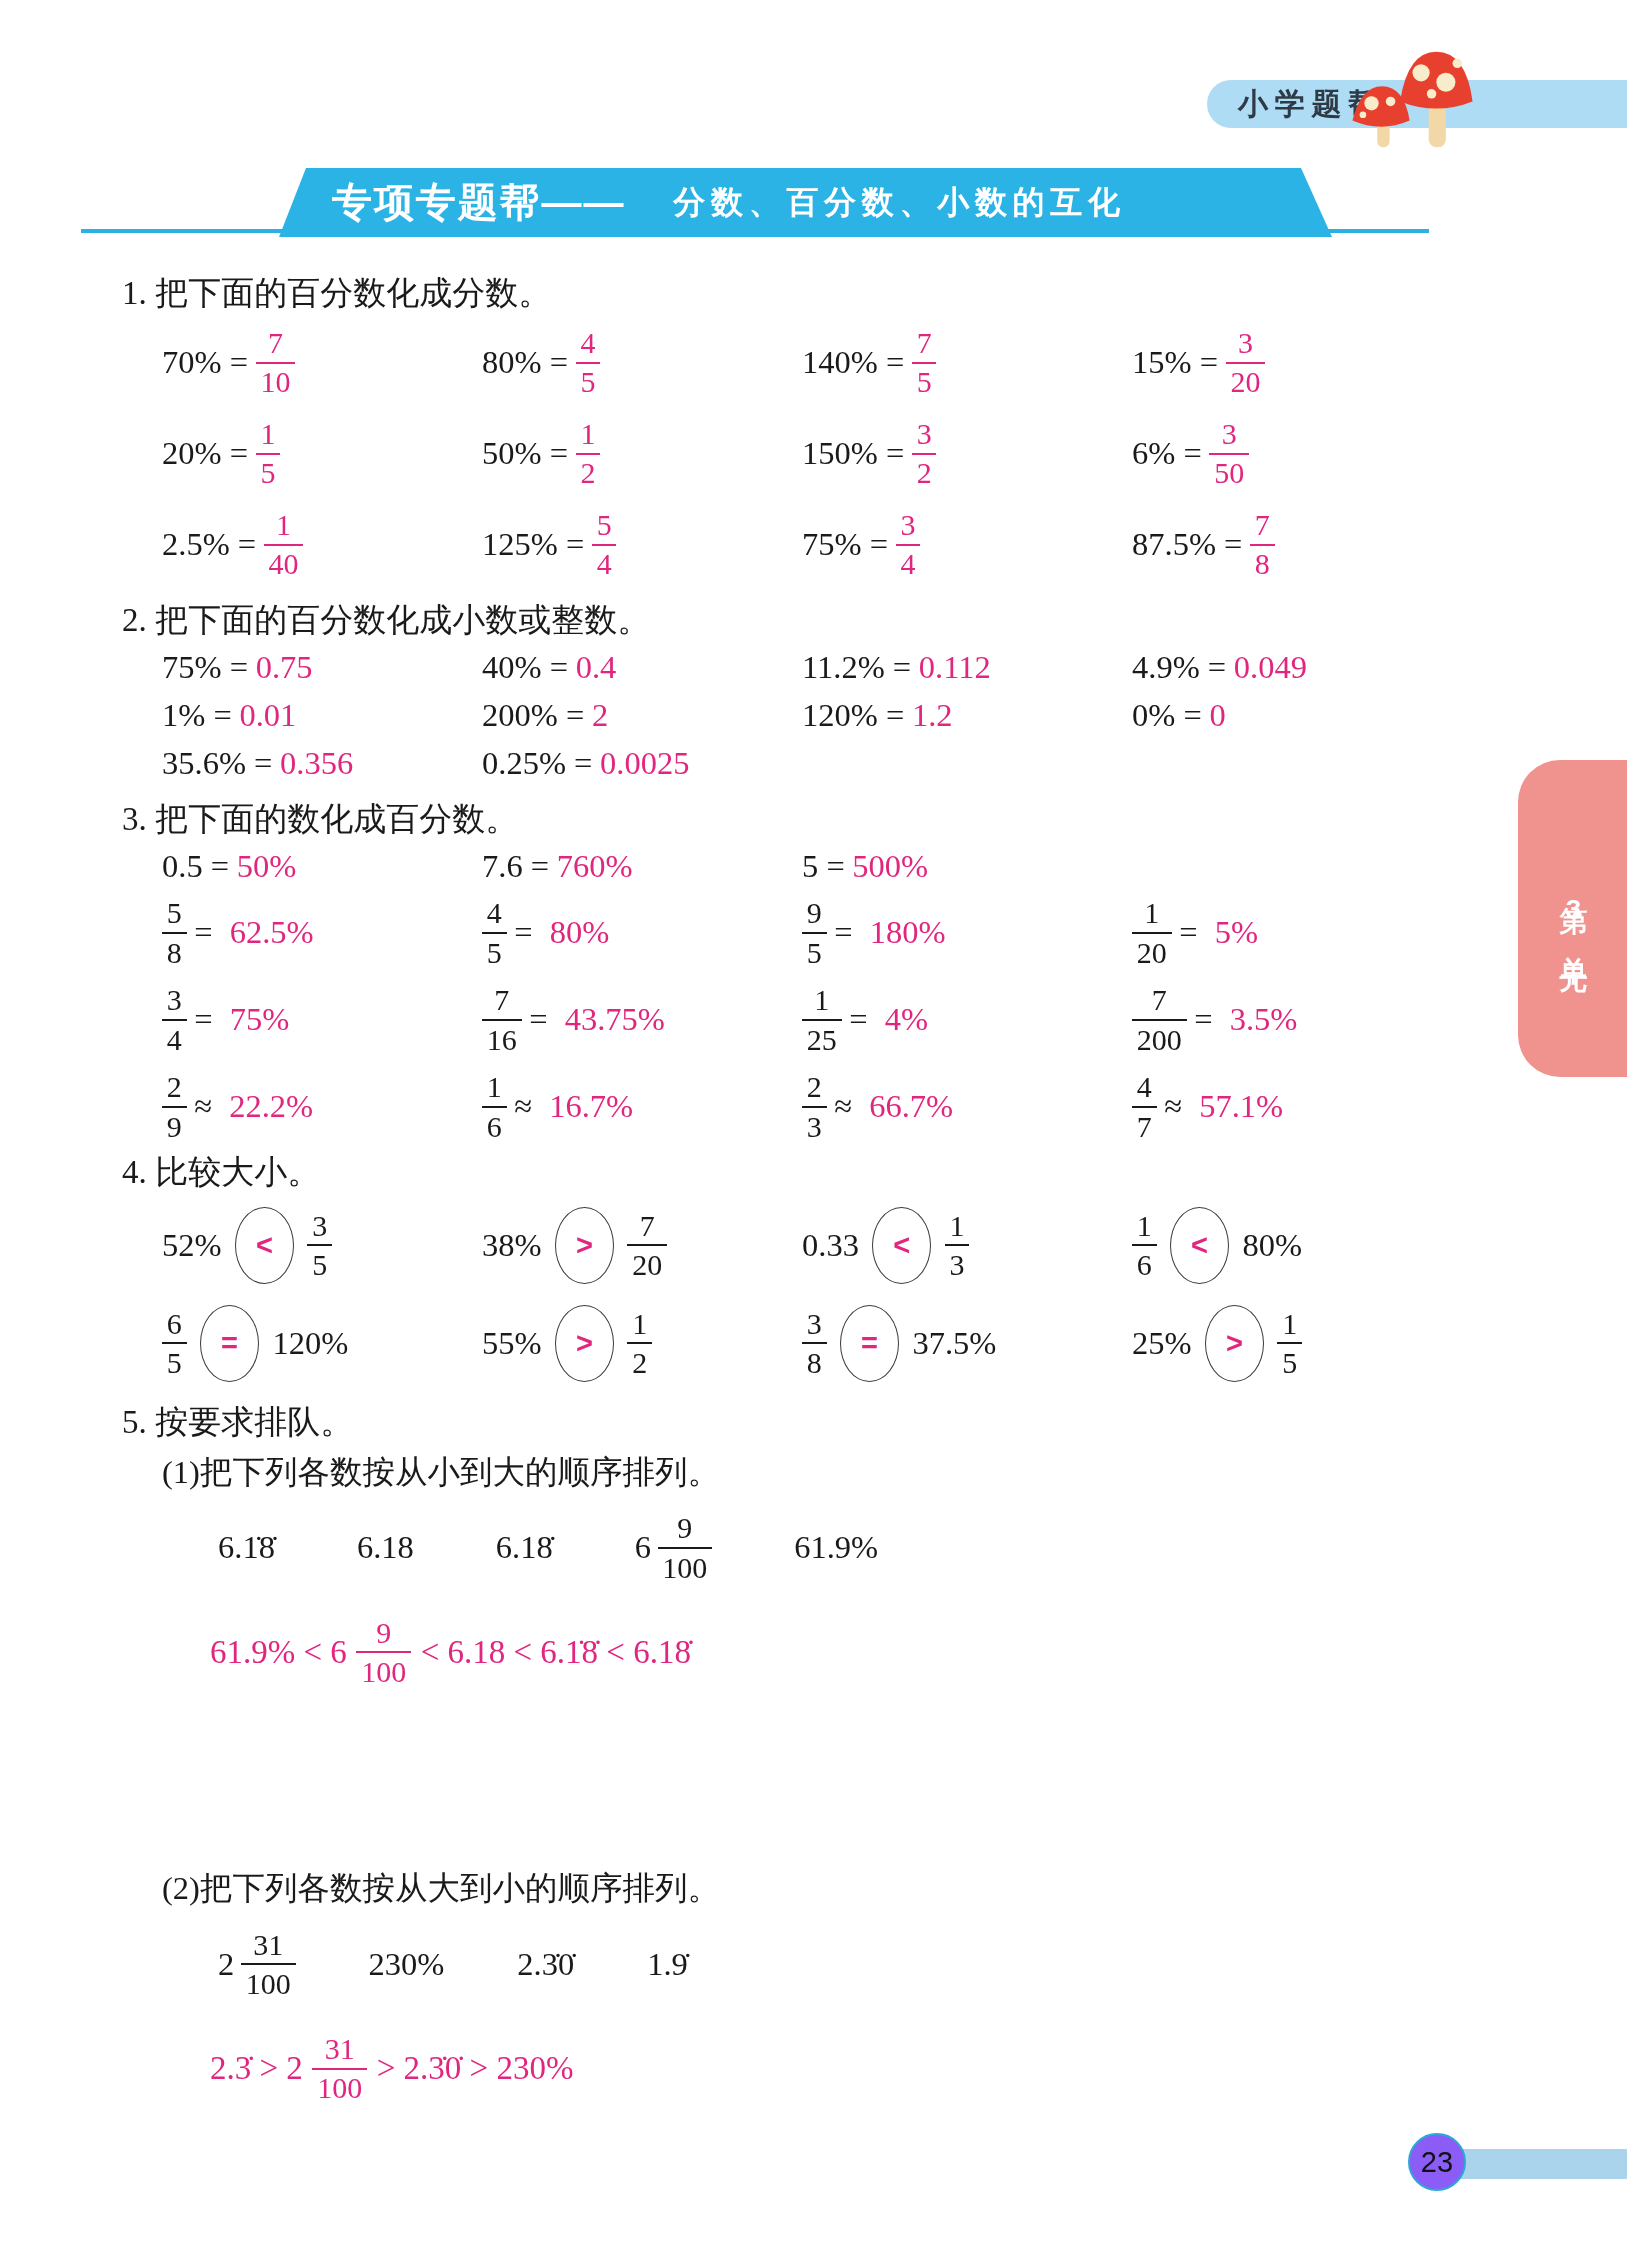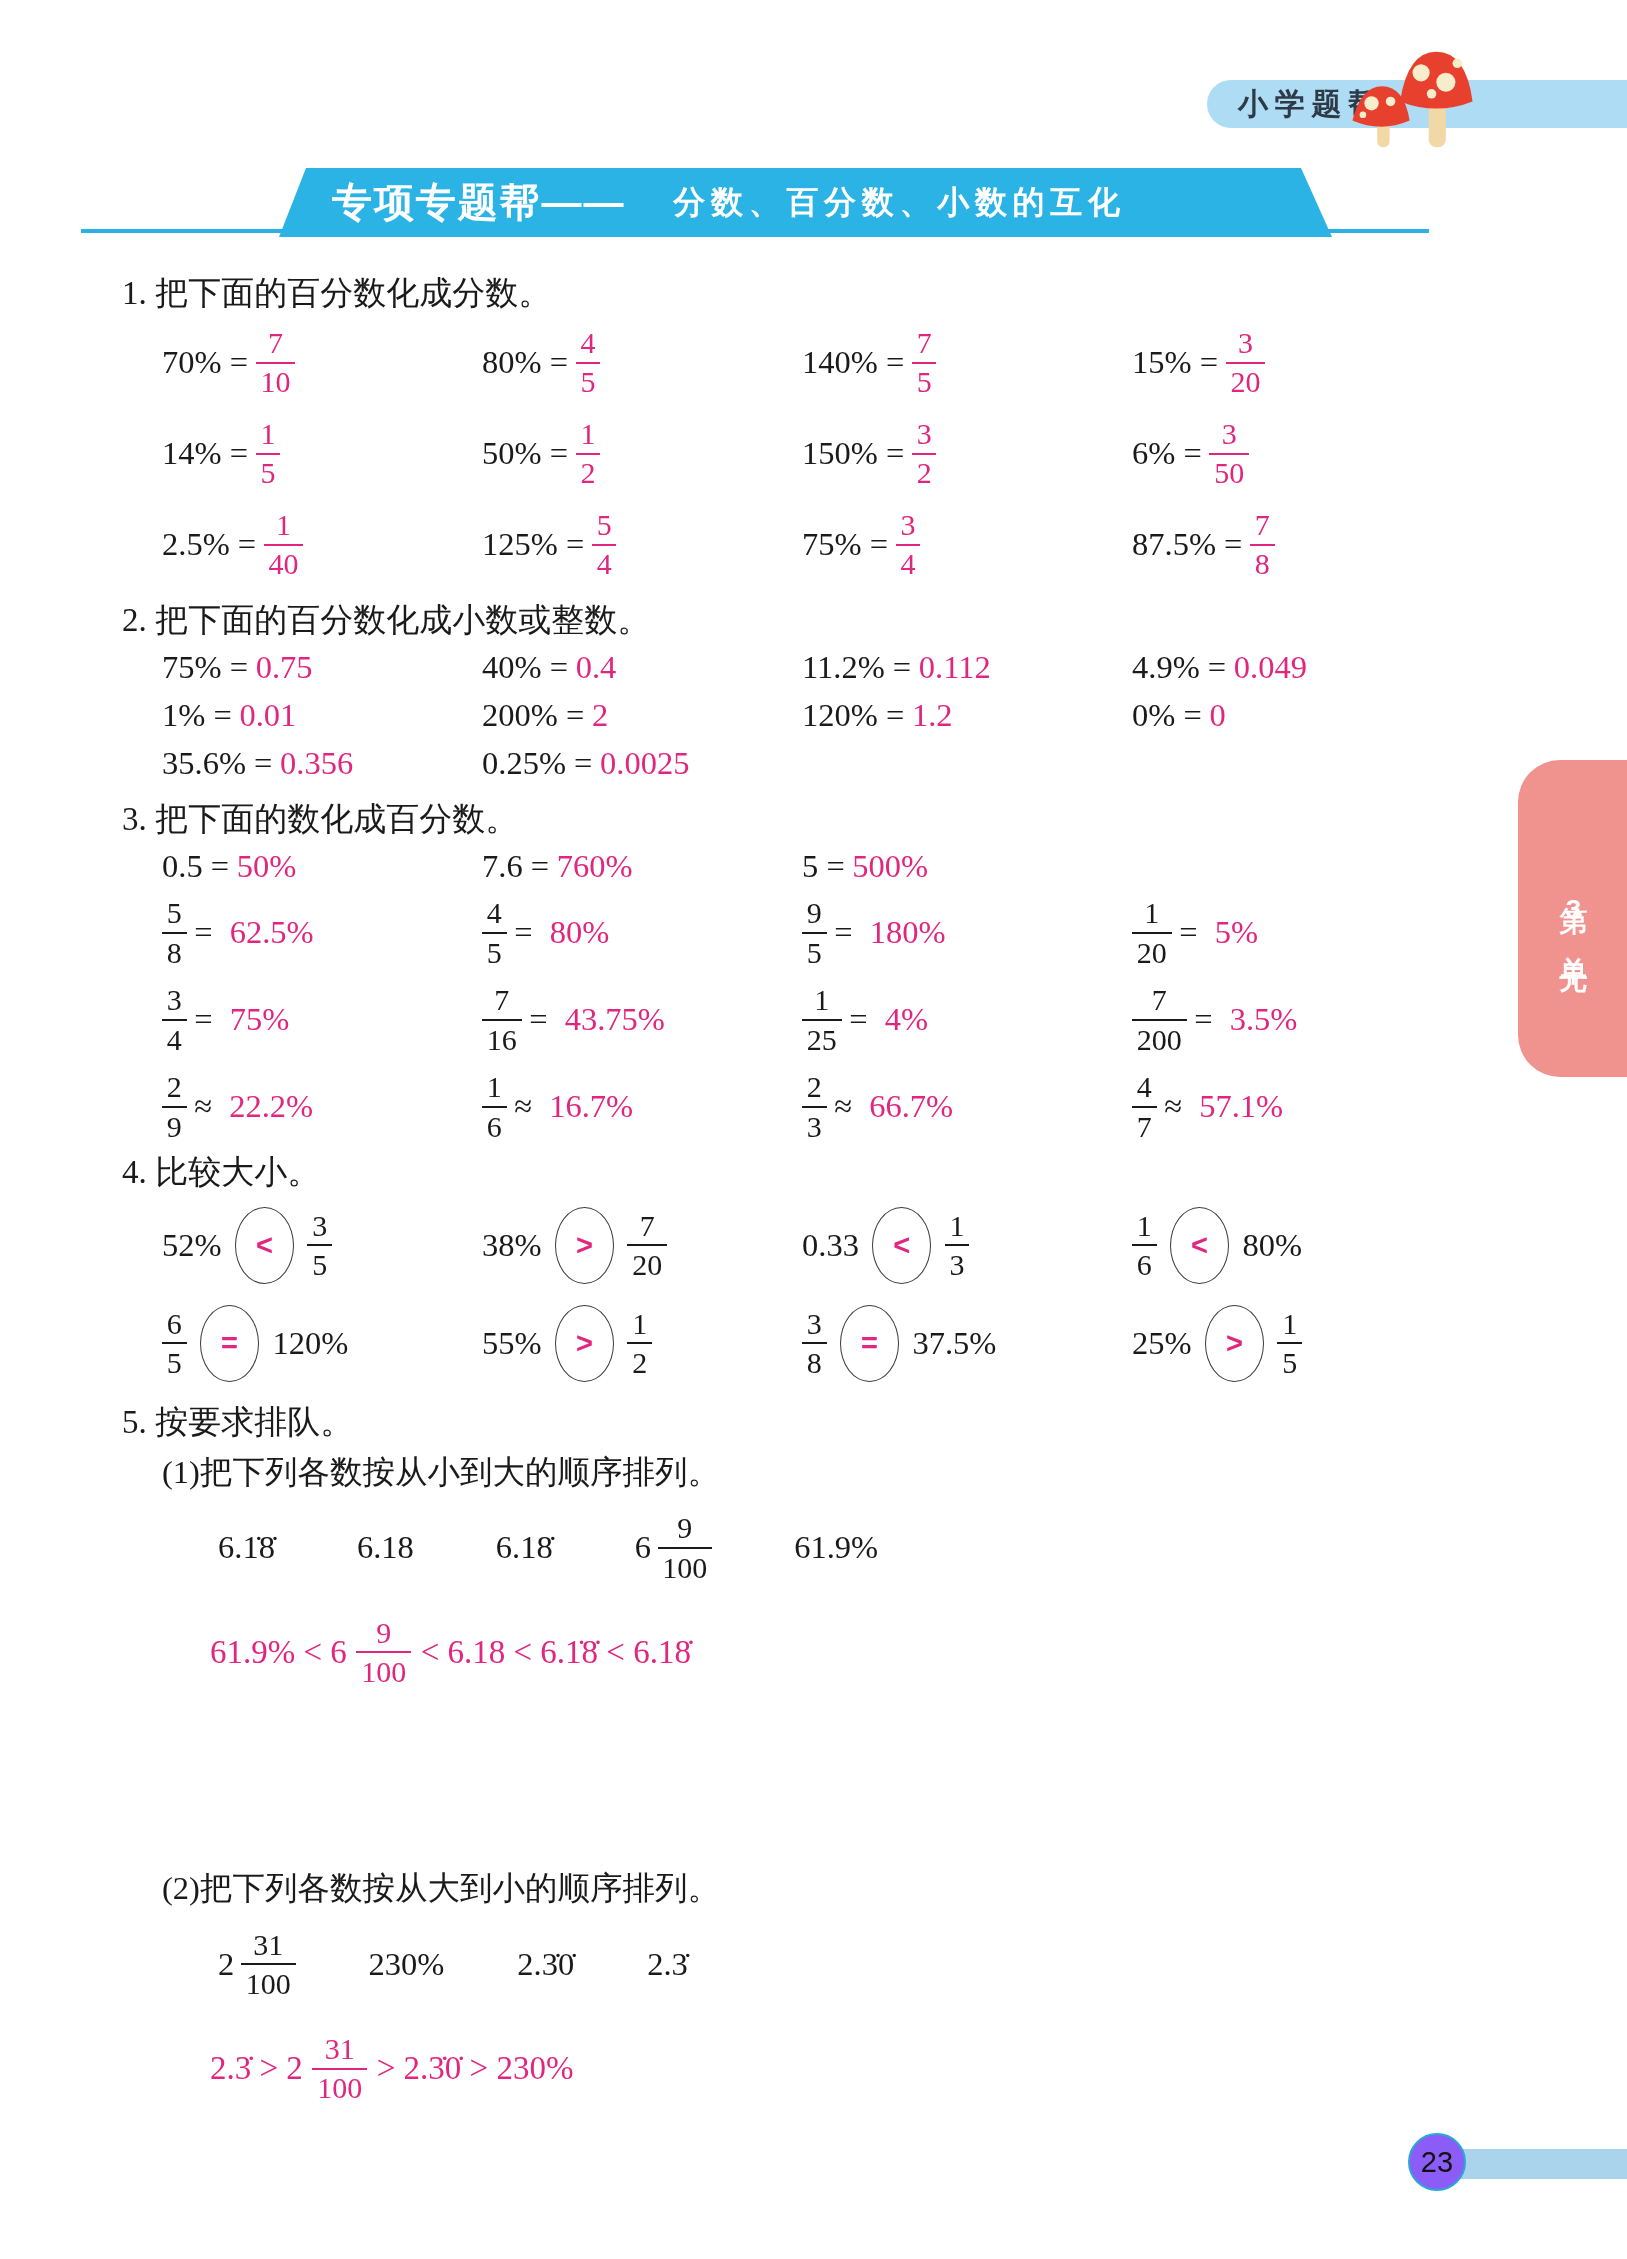--- a/index.html
+++ b/index.html
@@ -165,21 +165,21 @@
         </span>
       </div>
     <div class="cell">
         <span class="q">15% =</span>
         <span class="frac ansf">
           <span class="fn">3</span>
           <span class="fd">20</span>
         </span>
       </div>
     <div class="cell">
-        <span class="q">14% =</span>
+        <span class="q">20% =</span>
         <span class="frac ansf">
           <span class="fn">1</span>
           <span class="fd">5</span>
         </span>
       </div>
     <div class="cell">
         <span class="q">50% =</span>
         <span class="frac ansf">
           <span class="fn">1</span>
           <span class="fd">2</span>
@@ -513,21 +513,21 @@
   <div class="numlist l2">
     <span class="mixed q">
         <span>2</span>
         <span class="frac">
           <span class="fn">31</span>
           <span class="fd">100</span>
         </span>
       </span>
     <span class="q">230%</span>
     <span class="q">2.3̇0̇</span>
-    <span class="q">2.3̇</span>
+    <span class="q">1.9̇</span>
   </div>
   <div class="answer mt14">
     <span>2.3̇ &gt; 2</span>
     <span class="frac">
         <span class="fn">31</span>
         <span class="fd">100</span>
       </span>
     <span>&gt; 2.3̇0̇ &gt; 230%</span>
   </div>
 

